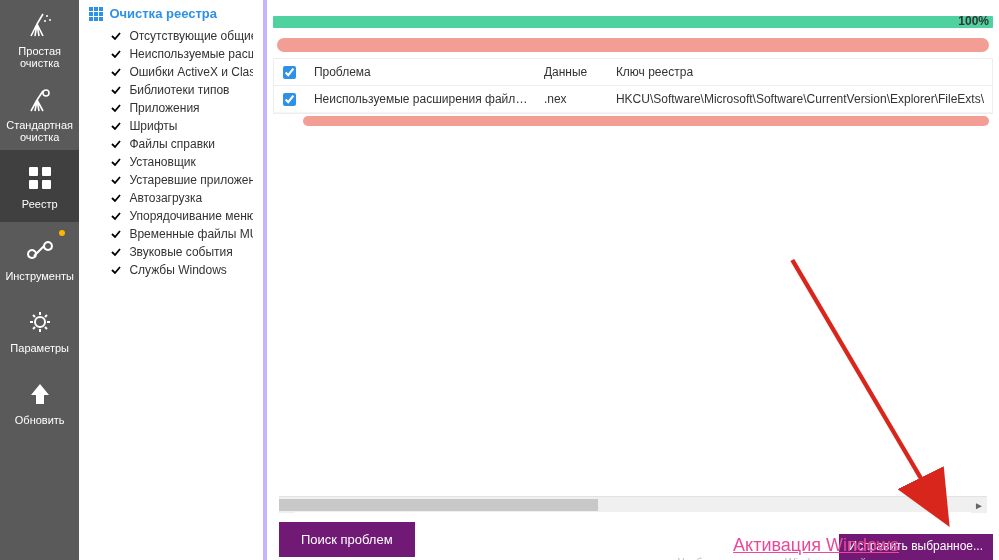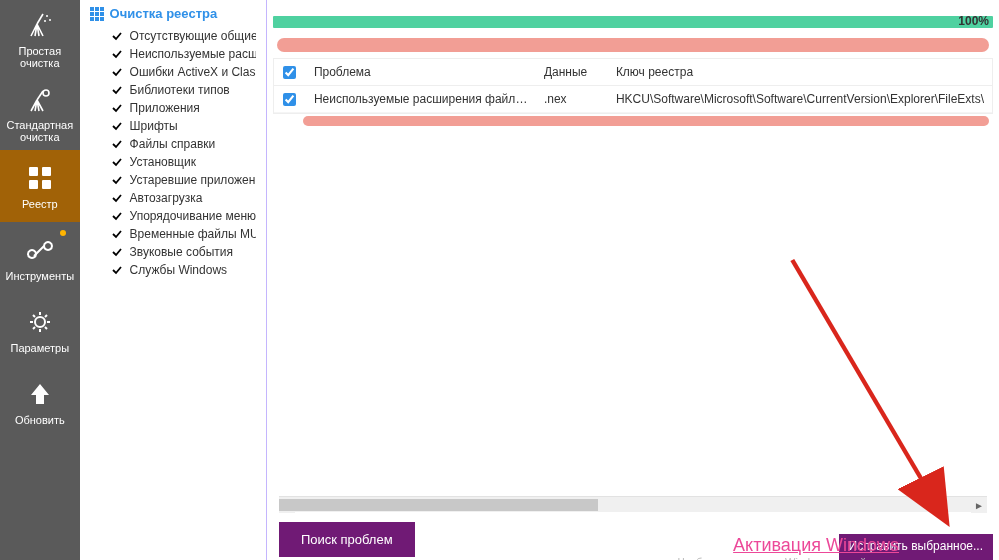--- a/index.html
+++ b/index.html
@@ -3,26 +3,26 @@
 <meta charset="utf-8">
 <style>
   * { box-sizing: border-box; margin: 0; padding: 0; }
   html, body { width: 999px; height: 560px; font-family: "Segoe UI", Tahoma, sans-serif; font-size: 12px; color: #333; overflow: hidden; background: #fff; }
   .app { display: flex; width: 100%; height: 100%; }
 
   
   .sidebar { width: 100px; background: #5a5a5a; display: flex; flex-direction: column; }
   .side-item { display: flex; flex-direction: column; align-items: center; justify-content: center; color: #fff; height: 72px; cursor: pointer; position: relative; padding: 8px 4px; text-align: center; font-size: 11px; gap: 4px; }
   .side-item.simple { height: 78px; }
-  .side-item.active { background: #a16207; }
+  .side-item.active { background: #404040; }
   .side-item .icon { width: 32px; height: 32px; display:flex; align-items:center; justify-content:center; }
   .side-dot { position:absolute; top:8px; right:14px; width:6px; height:6px; background:#ffb400; border-radius:50%; }
 
   
-  .mid-panel { width: 230px; border-right: 1px solid #c4b5fd; padding: 6px 10px 10px 10px; overflow:hidden; }
+  .mid-panel { width: 230px; border-right: 4px solid #c4b5fd; padding: 6px 10px 10px 10px; overflow:hidden; }
   .mid-title { display:flex; align-items:center; gap:6px; color:#2f90e8; font-weight:bold; font-size:13px; margin-bottom:6px; }
   .grid-icon { display:grid; grid-template-columns:repeat(3,4px); grid-template-rows:repeat(3,4px); gap:1px; }
   .grid-icon span { background:#2f90e8; }
   .check-list { list-style:none; }
   .check-list li { display:flex; align-items:center; gap:8px; padding:2px 0 2px 22px; font-size:12px; color:#333; white-space:nowrap; overflow:hidden; text-overflow:ellipsis; }
   .check-list li .tick { width:10px; height:10px; flex-shrink:0; }
   .tick svg { display:block; }
 
   
   .main { flex:1; display:flex; flex-direction:column; position:relative; }

